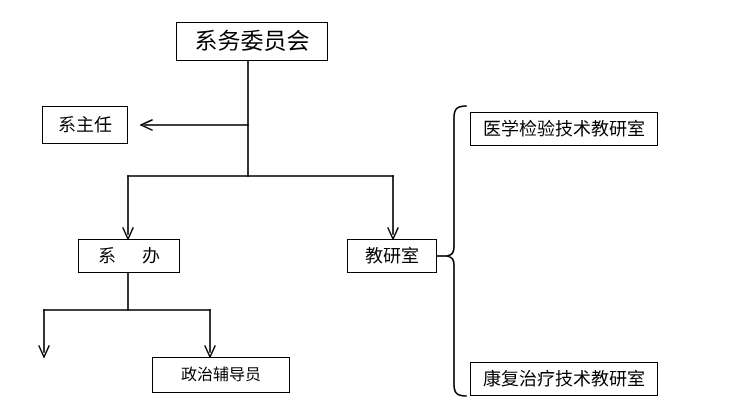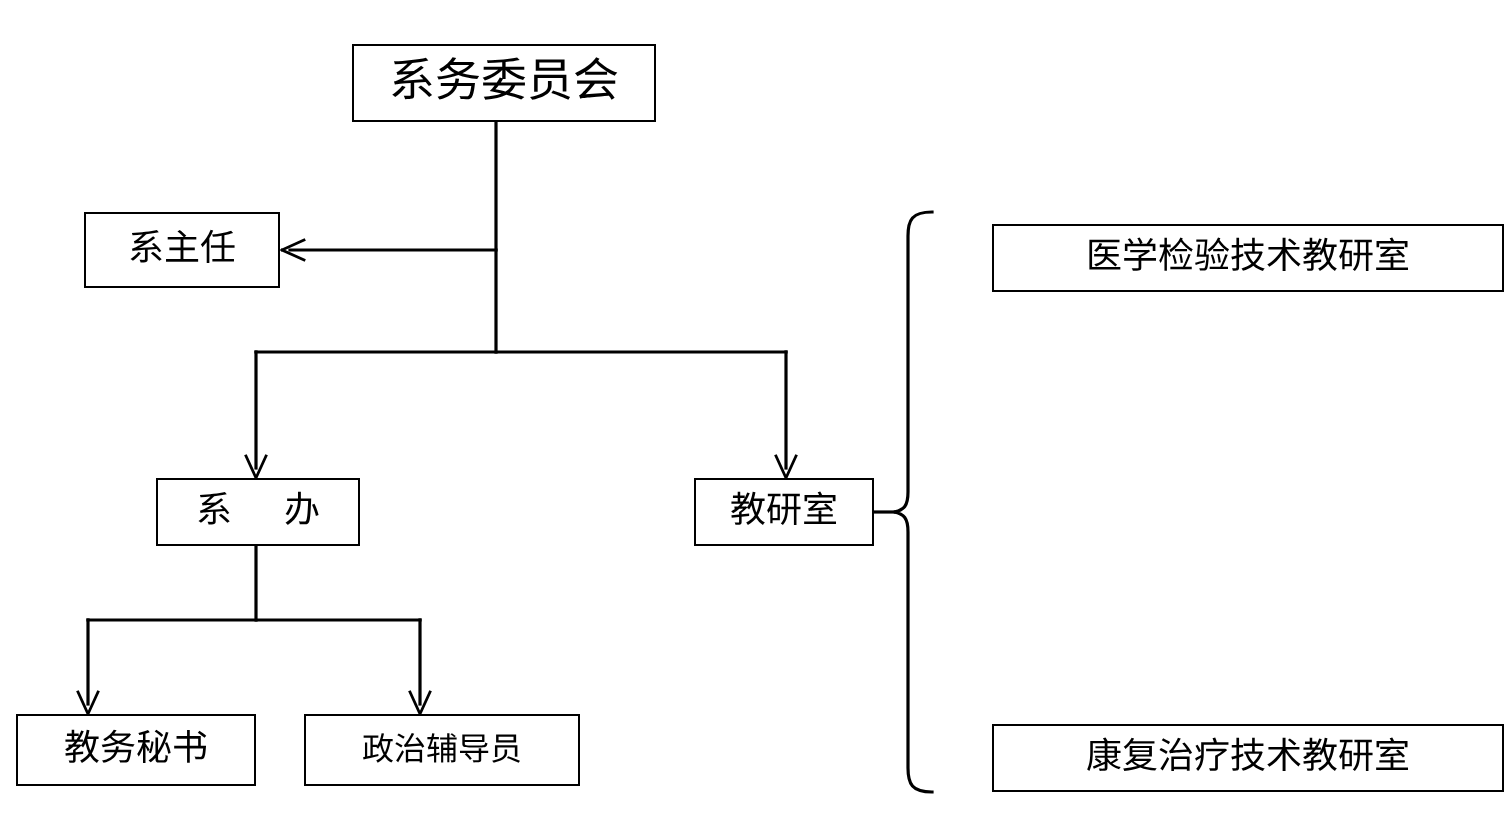--- a/index.html
+++ b/index.html
@@ -40,21 +40,21 @@
     white-space: nowrap;
     z-index: 2;
   }
   
   #n-committee {
     left: 176px;  top: 22px;  width: 152px; height: 39px;
     font-size: 23px;
   }
   
   #n-director {
-    left: 42px;   top: 106px; width: 98px;  height: 38px;
+    left: 42px;   top: 106px; width: 86px;  height: 38px;
     font-size: 18px;
   }
   
   #n-office {
     left: 78px;   top: 239px; width: 102px; height: 34px;
     font-size: 18px;
   }
   #n-office .sp {
     letter-spacing: 0;
     padding: 0 2px;
@@ -68,24 +68,23 @@
     left: 8px;    top: 357px; width: 120px; height: 36px;
     font-size: 18px;
   }
   #n-counselor {
     left: 152px;  top: 357px; width: 138px; height: 36px;
     font-size: 16px;
   }
   
   .dept {
     left: 470px;
-    width: 256px;
+    width: 188px;
     height: 34px;
     font-size: 18px;
-    margin-left: 26px;
   }
   #d-0 { top: 112px; }
   #d-1 { top: 196px; }
   #d-2 { top: 279px; }
   #d-3 { top: 362px; }
 </style>
 </head>
 <body>
 
 <div id="chart">
@@ -138,23 +137,20 @@
   <div class="node" id="n-office">
     <span class="sp">系</span>
     <span style="display:inline-block;width:22px"></span>
     <span class="sp">办</span>
   </div>
 
   <div class="node" id="n-teaching">
     <span>教研室</span>
   </div>
 
-  <div class="node" id="n-secretary">
-    <span>教务秘书</span>
-  </div>
 
   <div class="node" id="n-counselor">
     <span>政治辅导员</span>
   </div>
 
   <div class="node dept" id="d-0">
     <span>医学检验技术教研室</span>
   </div>
 
 

